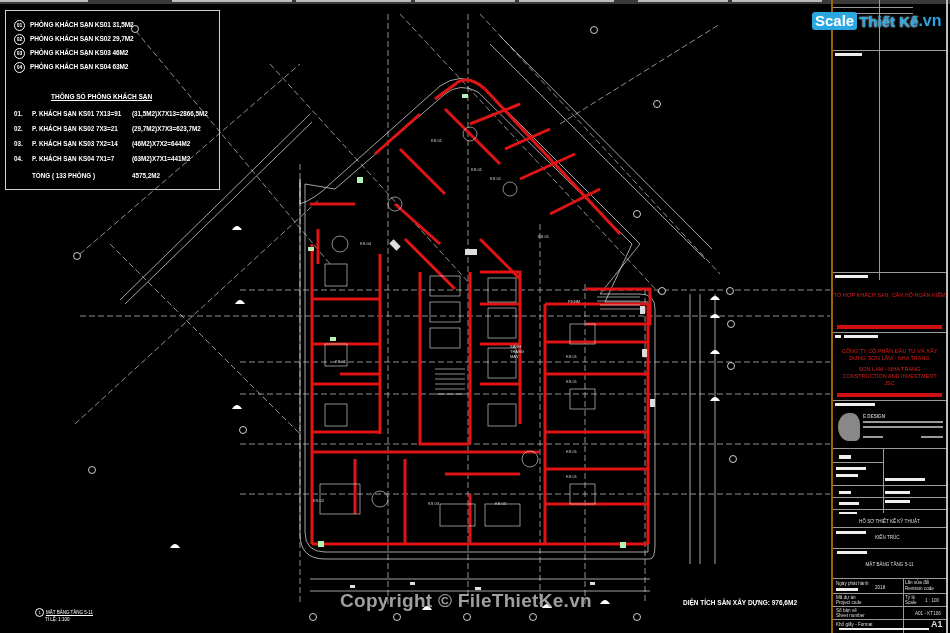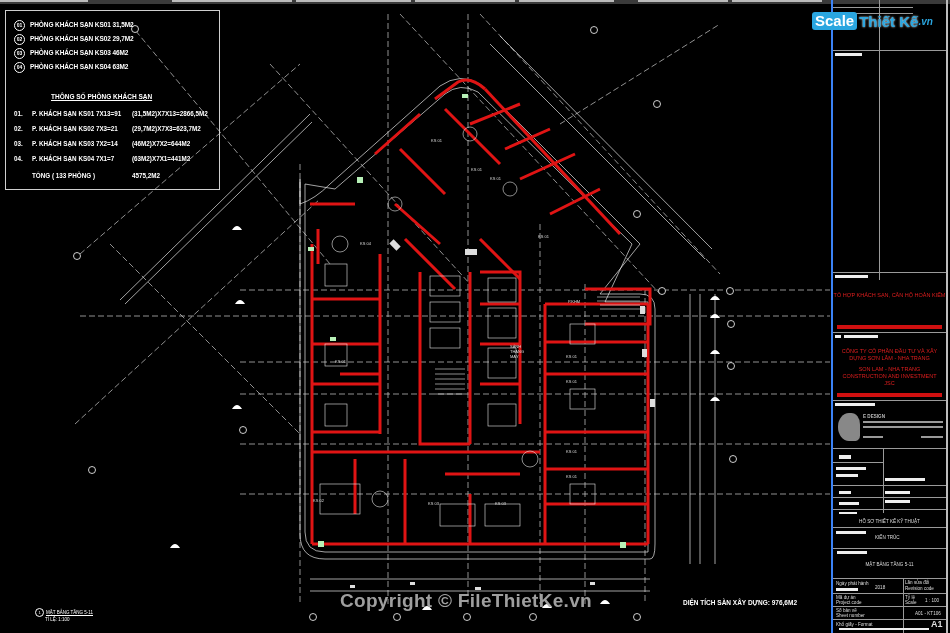--- a/index.html
+++ b/index.html
@@ -7,31 +7,31 @@
   .topbar { position:absolute; left:0; top:0; width:950px; height:4px; background:#3a3a3a; display:flex; gap:4px; }
   .topbar span { display:block; height:2px; background:#bbb; margin-top:0; }
   .canvas { position:absolute; left:0; top:4px; width:950px; height:629px; }
   .legend { position:absolute; left:5px; top:6px; width:215px; height:180px; border:1px solid #cfcfcf; box-sizing:border-box; }
   .legend .row { position:absolute; left:8px; font-size:6.5px; font-weight:bold; letter-spacing:-0.1px; white-space:nowrap; }
   .legend .num { display:inline-block; width:9px; height:9px; border:1px solid #fff; border-radius:50%; font-size:5px; text-align:center; line-height:9px; margin-right:5px; vertical-align:middle; }
   .legend .title { position:absolute; left:45px; top:82px; font-size:6.5px; font-weight:bold; text-decoration:underline; }
   .legend .stat { position:absolute; left:8px; font-size:6.3px; font-weight:bold; white-space:nowrap; }
   .legend .stat .c1 { display:inline-block; width:18px; }
   .legend .stat .c2 { display:inline-block; width:100px; }
-  .titleblock { position:absolute; left:831px; top:0; width:117px; height:633px; border-left:2px solid #3b82f6; border-right:2px solid #bdbdbd; box-sizing:border-box; }
+  .titleblock { position:absolute; left:831px; top:0; width:117px; height:633px; border-left:2px solid #a16207; border-right:2px solid #bdbdbd; box-sizing:border-box; }
   .tb-vline { position:absolute; left:46px; top:0; width:1px; background:#9a9a9a; }
   .tb-hline { position:absolute; left:0; width:100%; height:1px; background:#9a9a9a; }
   .tb-white { position:absolute; background:#eee; height:3px; }
   .tb-red { position:absolute; color:#e01e1e; font-size:5.5px; text-align:center; width:113px; left:0; line-height:7px; }
   .tb-redbar { position:absolute; left:4px; width:105px; height:4px; background:#d01010; }
   .tb-txt { position:absolute; font-size:4.6px; color:#ddd; white-space:nowrap; }
   .logo { position:absolute; left:812px; top:12px; display:flex; align-items:center; font-weight:bold; font-size:15px; }
   .logo .file { background:#2aa6e0; color:#fff; border-radius:3px; padding:0 3px; font-size:15px; line-height:18px; }
   .logo .thiet { color:#2aa6e0; margin-left:2px; text-shadow:0 0 2px #fff; }
-  .logo .vn { color:#2aa6e0; font-size:10px;font-style:italic; }
+  .logo .vn { color:#2aa6e0; font-size:16px; }
   .watermark { position:absolute; left:340px; top:590px; font-size:19px; font-weight:bold; color:#a8a8a8; opacity:0.95; white-space:nowrap; letter-spacing:0.3px; }
   .area-label { position:absolute; left:683px; top:595px; font-size:6.5px; font-weight:bold; white-space:nowrap; }
   .scale-label { position:absolute; left:35px; top:604px; font-size:4.5px; white-space:nowrap; }
   .scale-label .c { display:inline-block; width:7px; height:7px; border:1px solid #fff; border-radius:50%; font-size:4px; text-align:center; line-height:7px; vertical-align:middle; margin-right:2px;}
   .scale-label .u { border-bottom:1px solid #fff; }
   svg { position:absolute; left:0; top:0; }
   .annot { position:absolute; font-size:4px; color:#ddd; white-space:nowrap; }
 </style>
 </head>
 <body>

